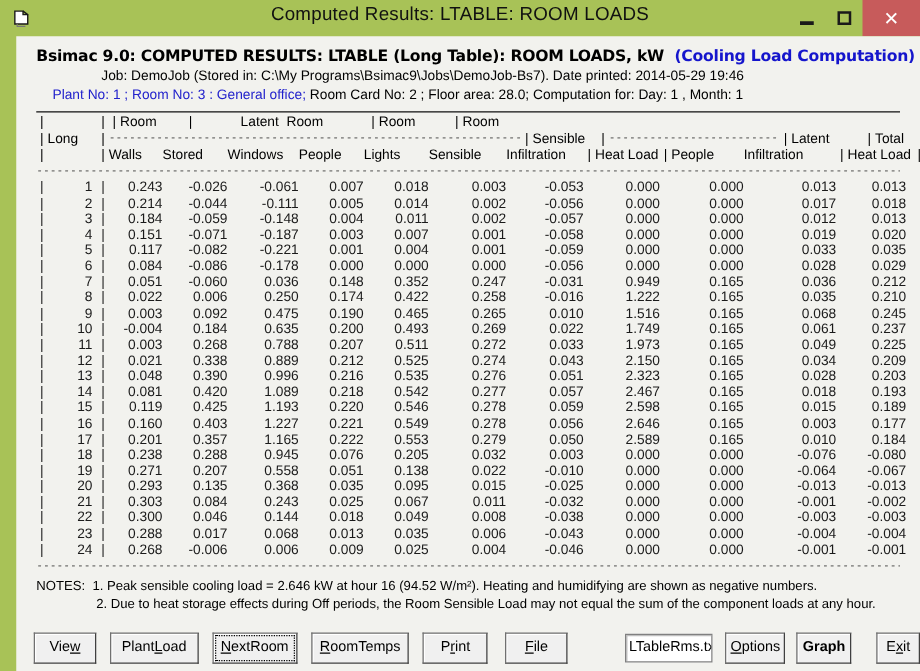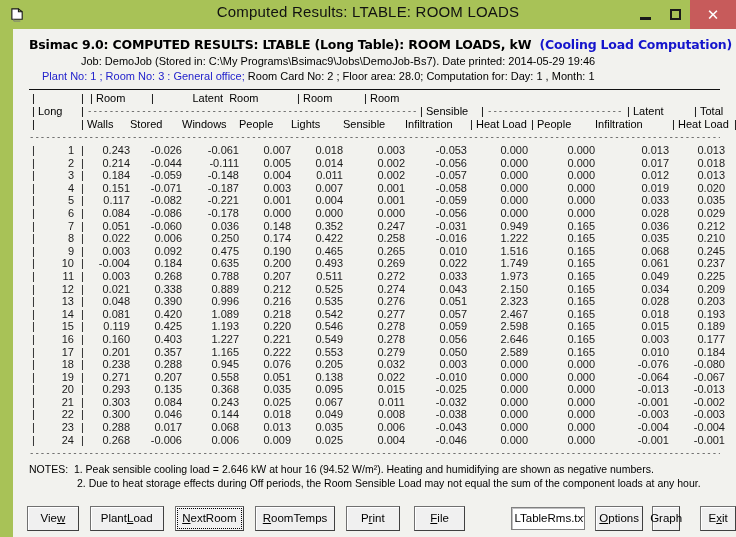--- a/index.html
+++ b/index.html
@@ -240,21 +240,21 @@
     color: #000;
     display: flex;
     align-items: center;
     padding-left: 2px;
     margin-right: 10px;
     box-sizing: border-box;
     overflow: hidden;
     white-space: nowrap;
   }
   #btn-options   { width: 48px; margin-right: 9px; }
-  #btn-graph     { width: 28px; margin-right: 20px; }
+  #btn-graph     { width: 44px; margin-right: 20px; font-weight: bold; }
   #btn-exit      { width: 36px; margin-right: 0; }
 </style>
 </head>
 <body>
 
 <div id="app">
 
   <div id="titlebar">
     <div id="win-icon">
       <svg width="15" height="15" viewBox="0 0 16 16">

